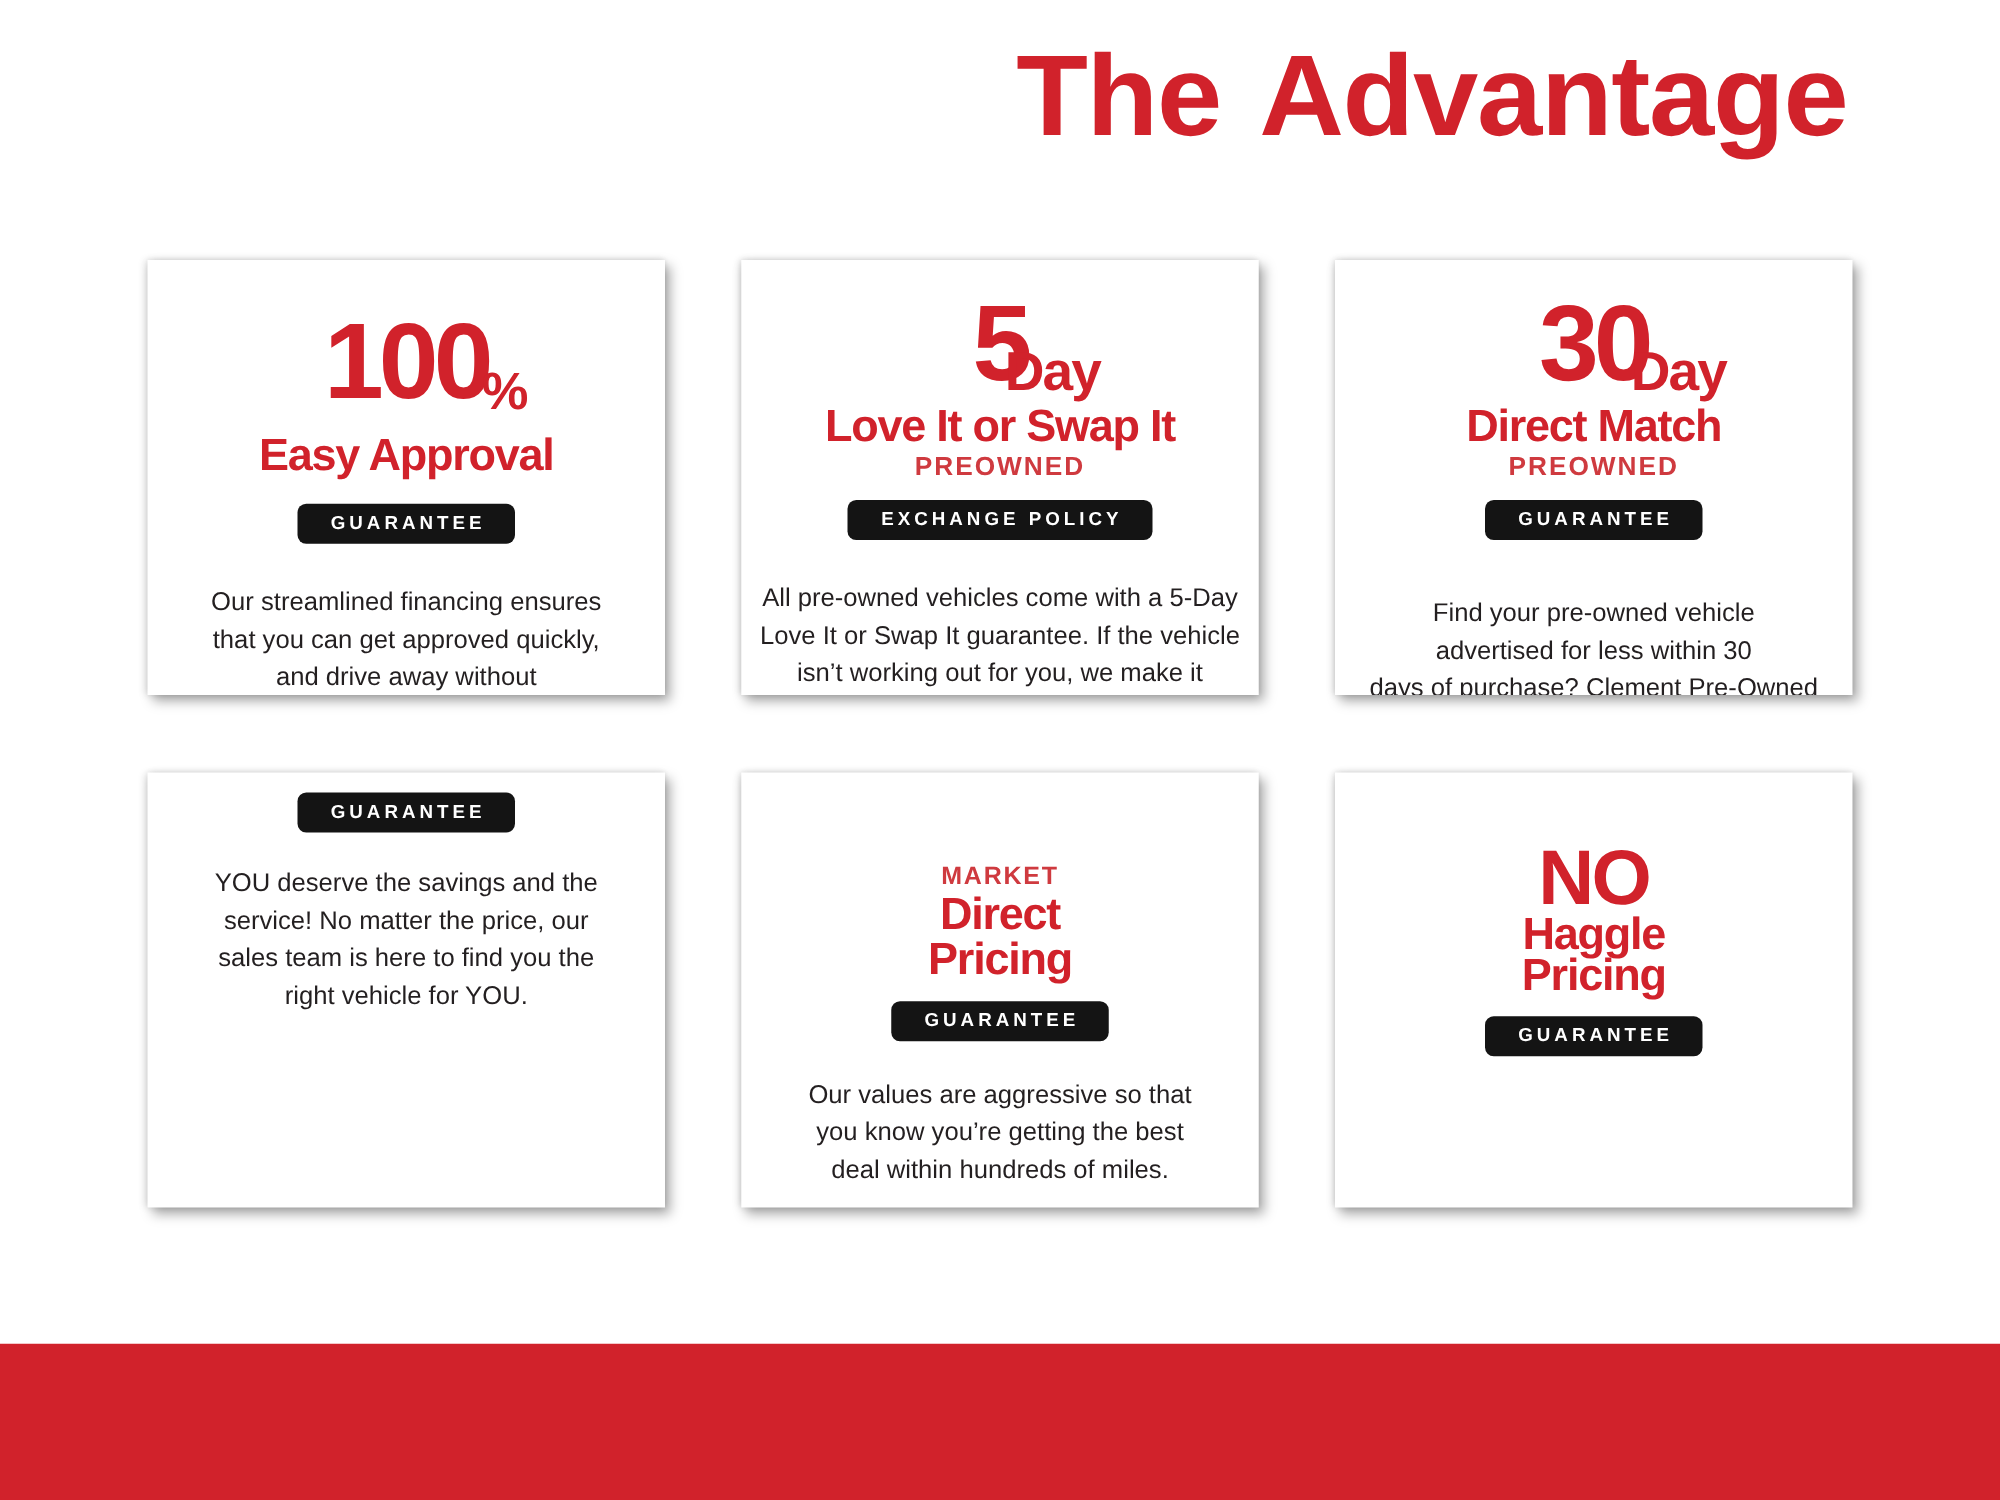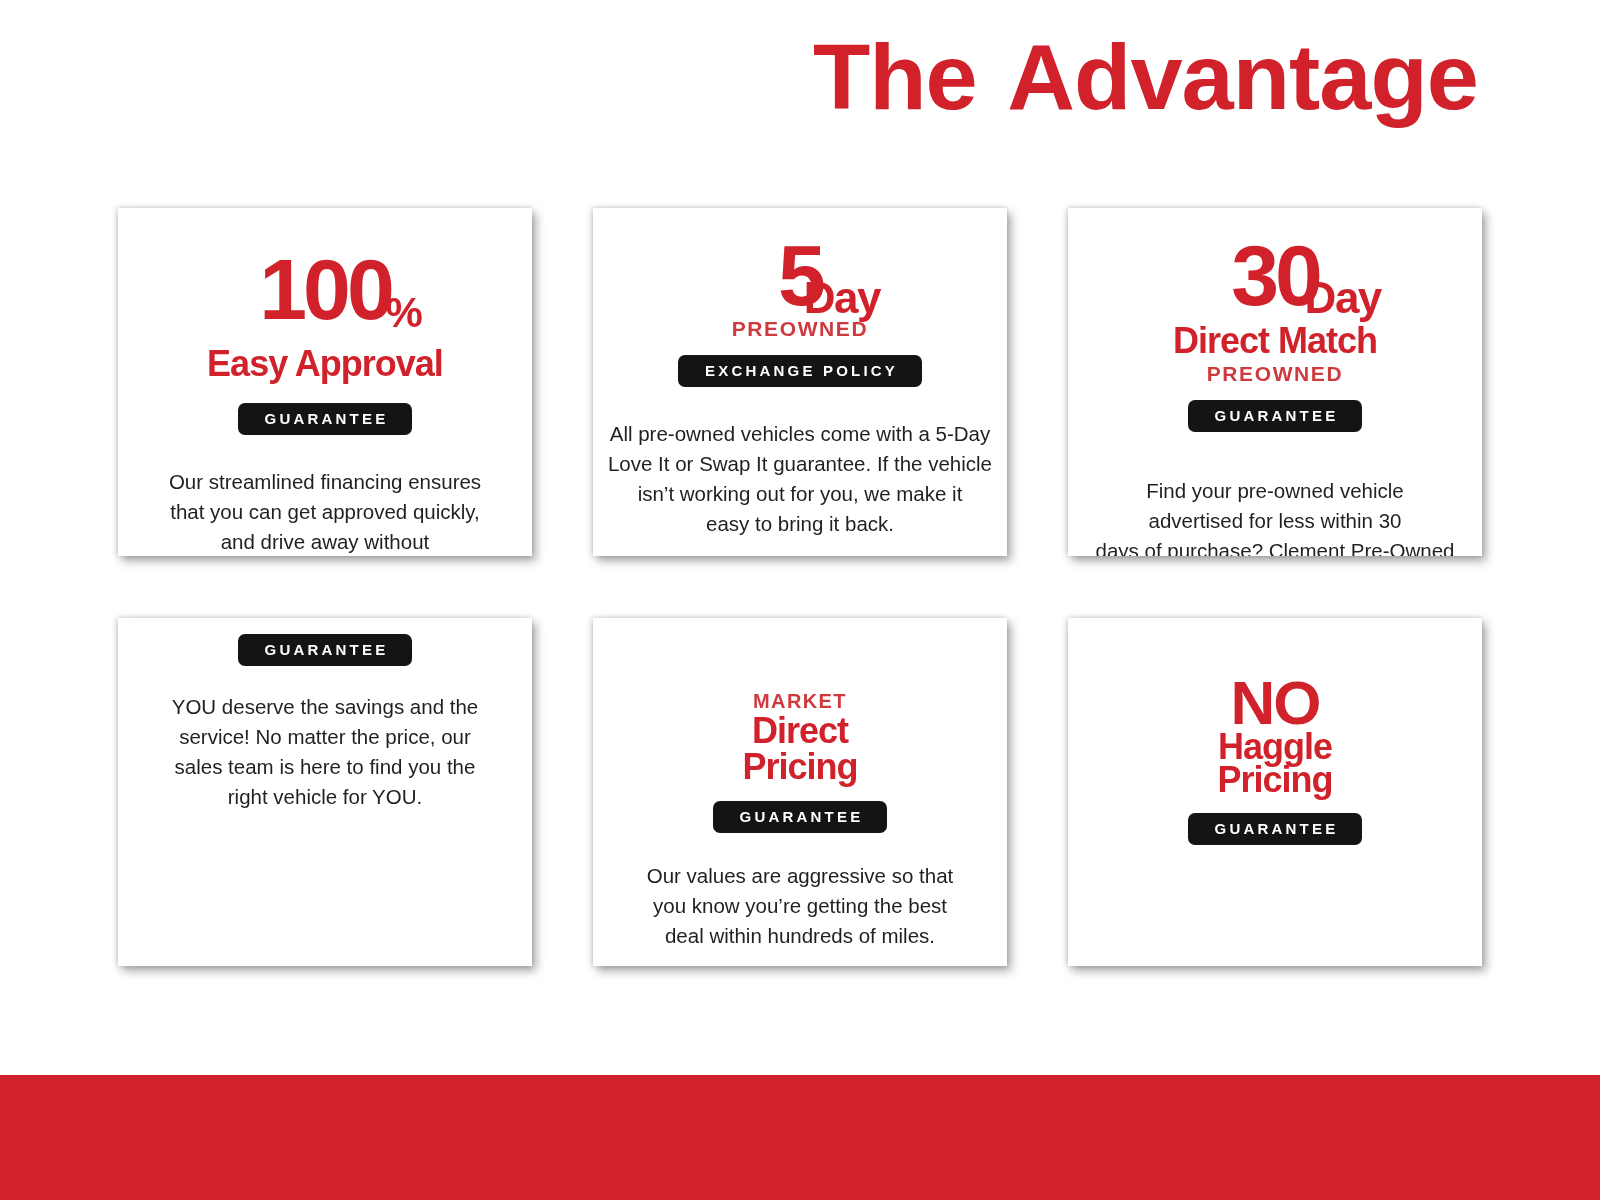--- a/index.html
+++ b/index.html
@@ -245,20 +245,21 @@
       </div>
     </div>
 
     <div class="card c2">
       <div class="card-inner">
         <div class="logo-block">
           <div class="big-line">
             <span class="big-num">5</span>
             <span class="overlay-word ov-day">Day</span>
           </div>
+          <div class="logo-sub">Love It or Swap It</div>
           <div class="logo-kicker">PREOWNED</div>
         </div>
         <div class="badge">EXCHANGE POLICY</div>
         <div class="card-body">All pre-owned vehicles come with a 5-Day
 Love It or Swap It guarantee. If the vehicle
 isn’t working out for you, we make it
 easy to bring it back.</div>
       </div>
     </div>
 

